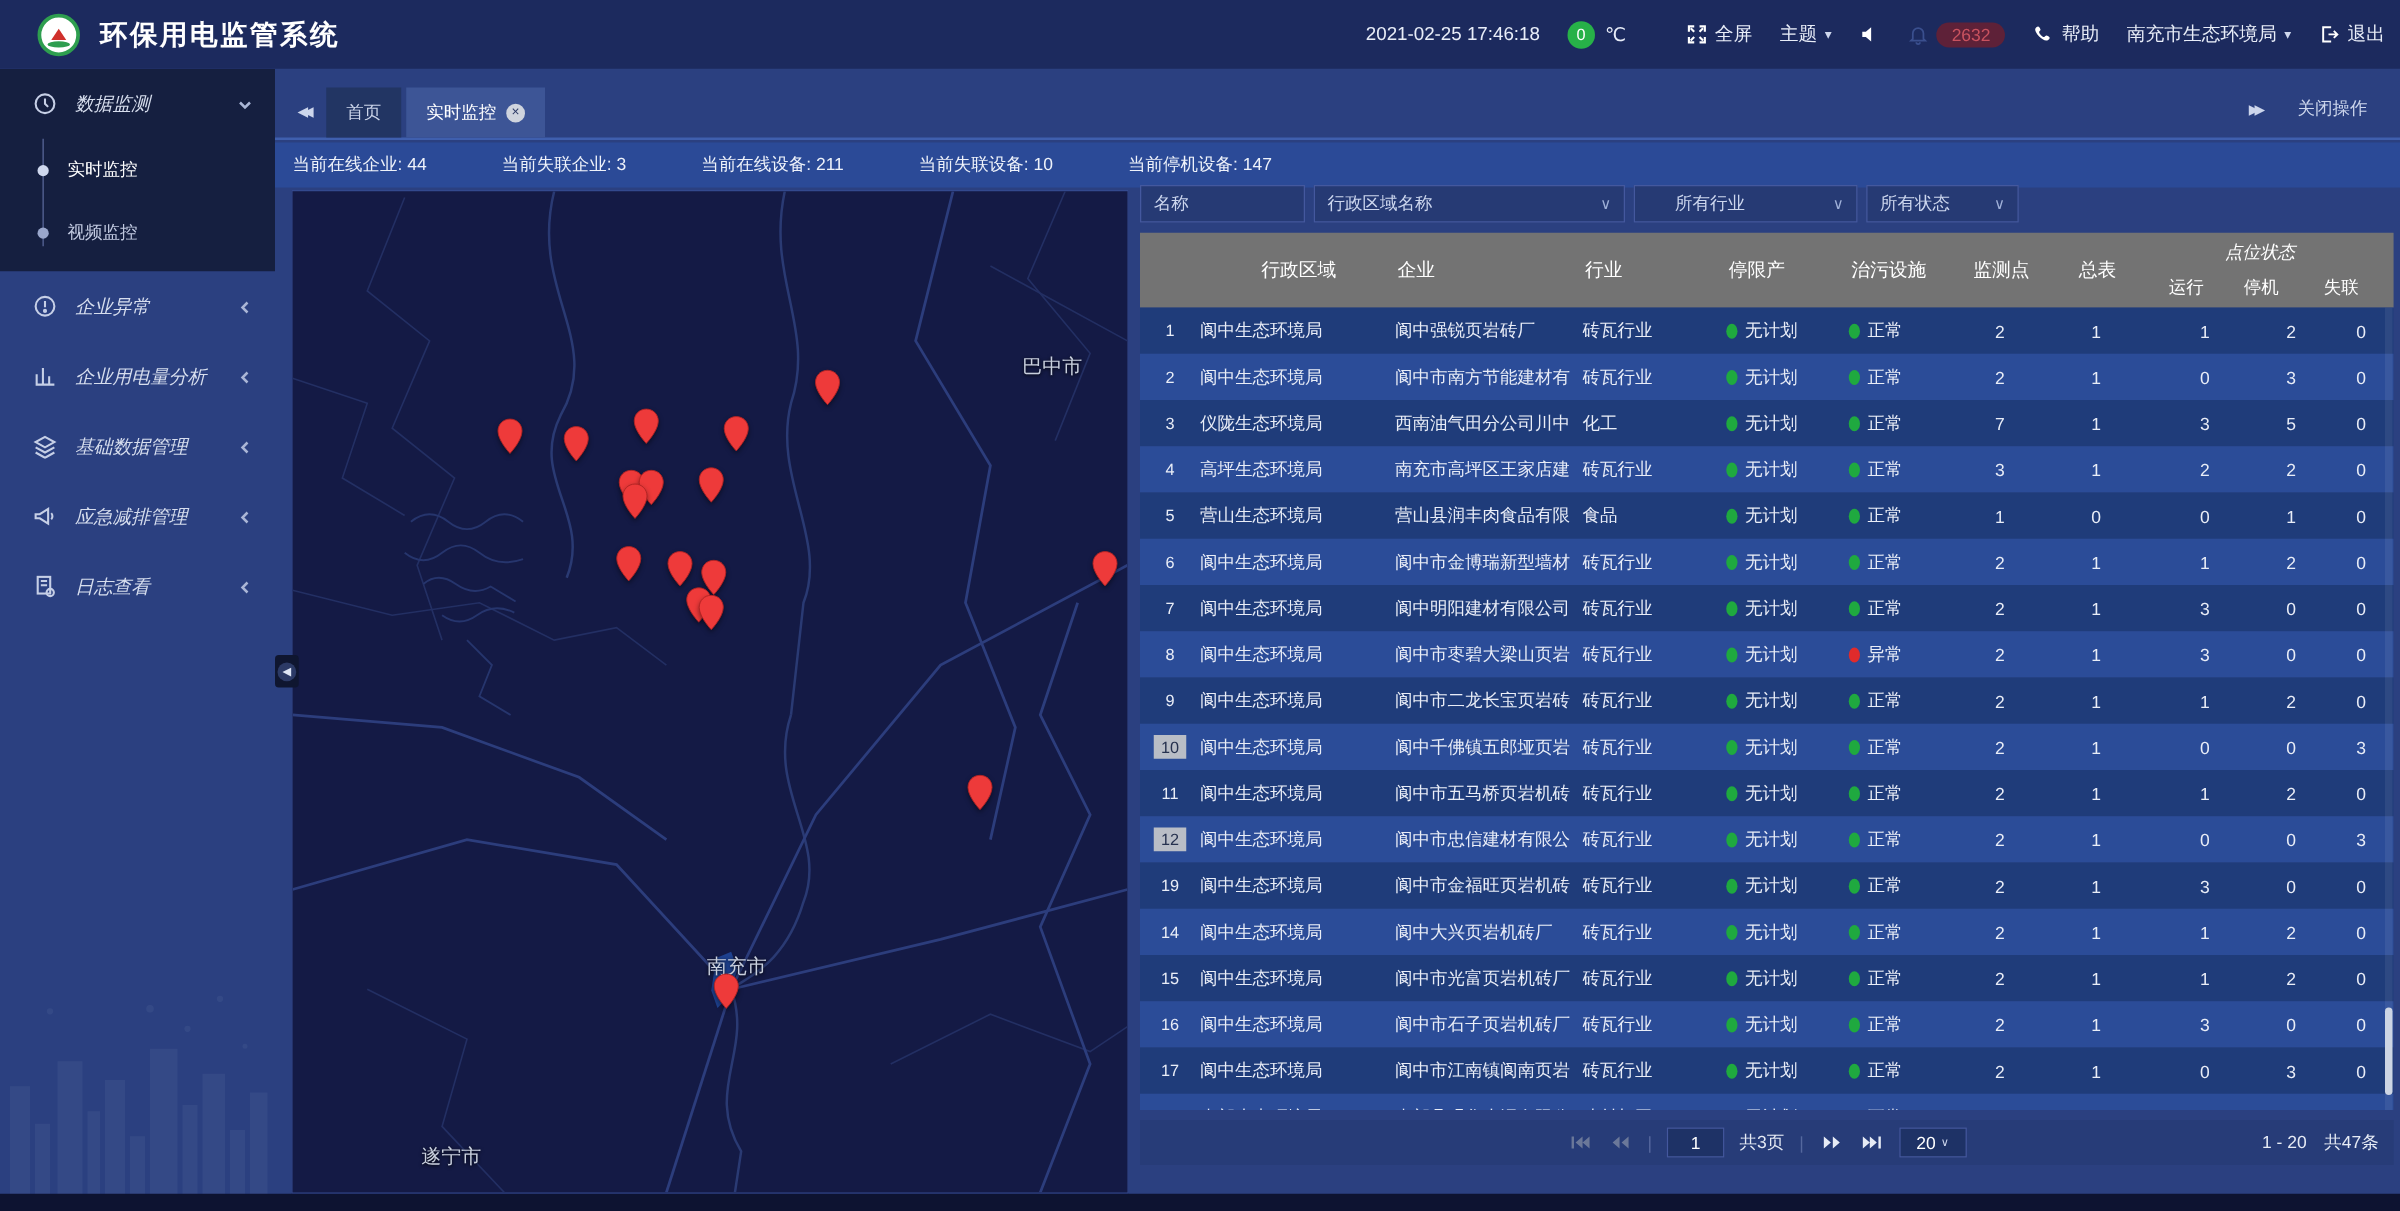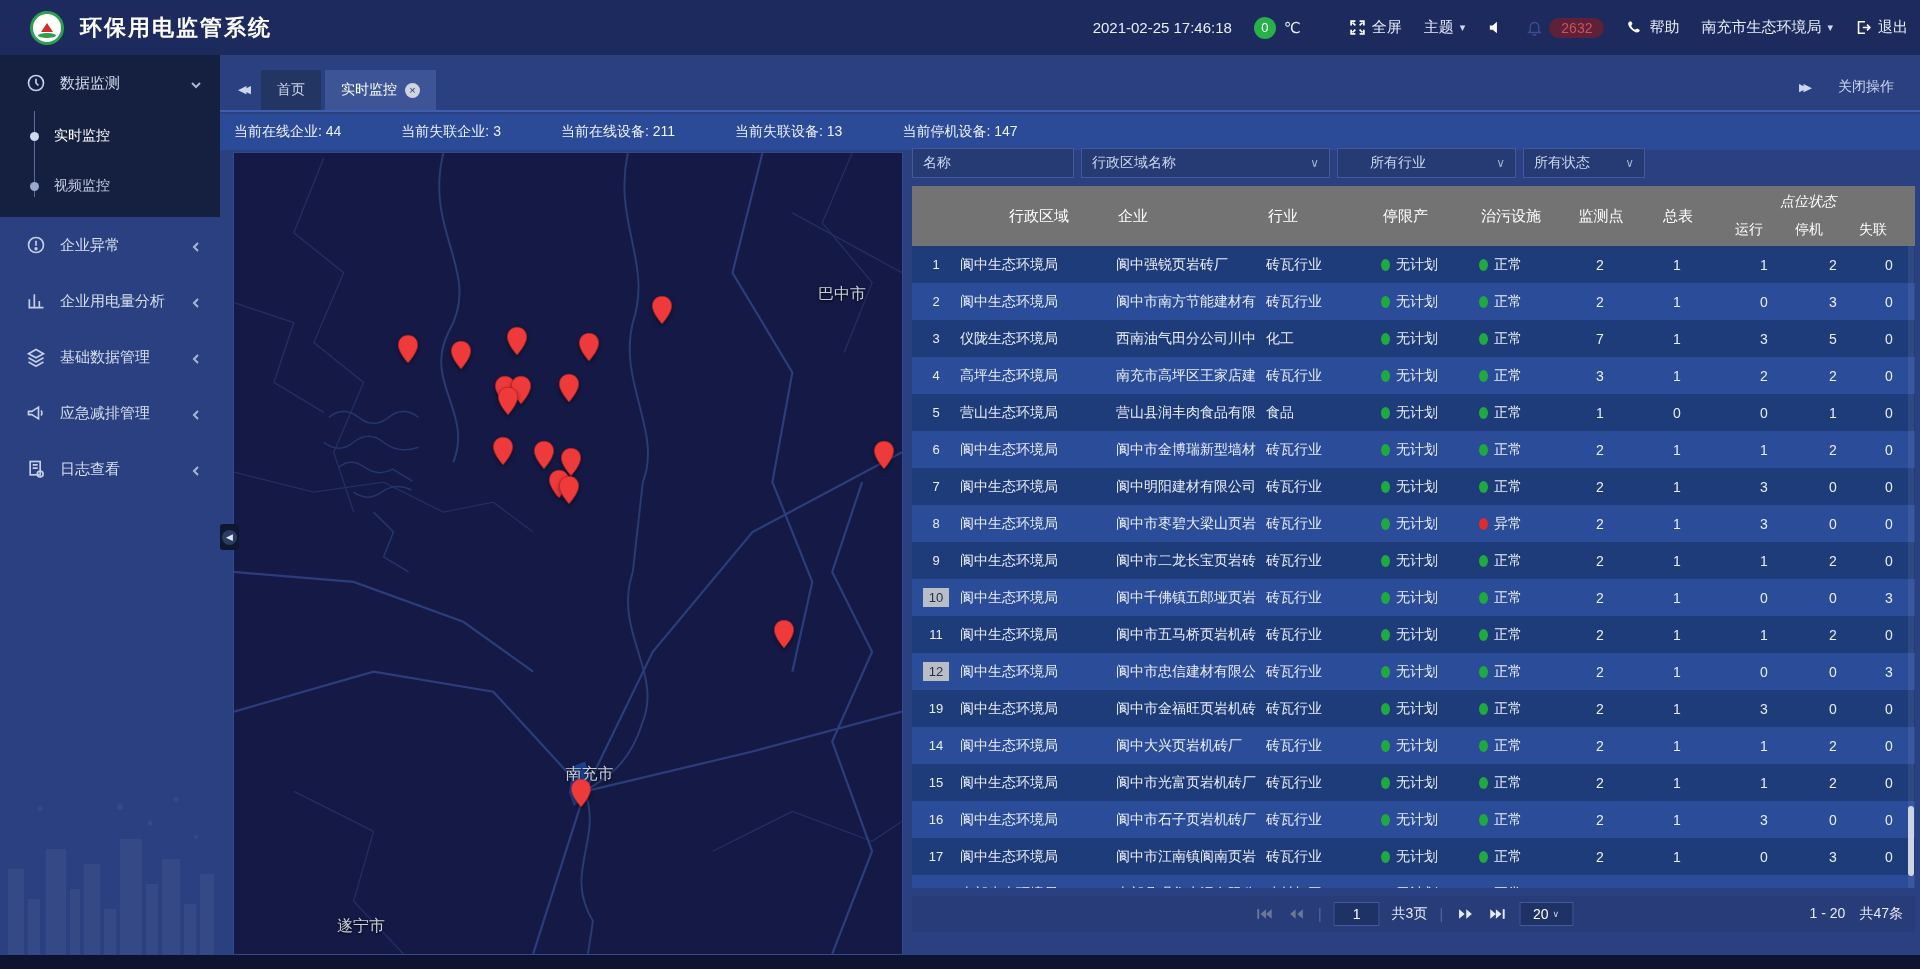--- a/index.html
+++ b/index.html
@@ -27,21 +27,21 @@
   .caret { font-size:11px; color:#cfd8ee; }
   .gap-lg { margin-left:26px; }
 
   
   .sidebar { position:absolute; left:0; top:55px; width:220px; height:914px;
     background:#2b4080; color:#d7deee; z-index:20; overflow:hidden; }
   .menu-item { height:56px; display:flex; align-items:center; padding:0 18px 0 26px;
     font-size:15px; cursor:pointer; }
   .menu-item .mi-icon { width:20px; height:20px; margin-right:14px; color:#c6cfe6; }
   .menu-item .mi-icon svg { width:100%; height:100%; }
-  .menu-item .mi-label { flex:1; }
+  .menu-item .mi-label { flex:1;font-style:italic; }
   .menu-item .mi-chevron { width:12px; height:12px; color:#aab6d6; }
   .menu-item .mi-chevron svg { width:100%; height:100%; }
   .section-expanded { background:#151f40; padding-bottom:6px; }
   .section-expanded .menu-item { background:transparent; }
   .submenu { position:relative; padding-left:0; }
   .submenu-line { position:absolute; left:34px; top:0; bottom:14px; width:1px; background:#5a689a; }
   .submenu-item { height:50px; display:flex; align-items:center; padding-left:54px;
     font-size:14px; color:#c3cbe2; position:relative; cursor:pointer; }
   .submenu-item .dot { position:absolute; left:30px; width:9px; height:9px; border-radius:50%;
     background:#9aa7cc; }
@@ -81,21 +81,21 @@
   .city-label { position:absolute; transform:translate(-50%,-50%); color:#c9d0de; font-size:16px;
     text-shadow:0 1px 3px #000; white-space:nowrap; }
   .pin { position:absolute; width:22px; height:30px; transform:translate(-50%,-100%); }
   .pin svg { width:100%; height:100%; filter:drop-shadow(0 2px 2px rgba(0,0,0,.45)); }
 
   
   .right-panel { position:absolute; left:692px; top:93px; width:1003px; height:829px; }
   .filters { display:flex; gap:7px; height:30px; }
   .f-box { background:#263a74; border:1px solid #44589e; color:#ccd6ee; font-size:14px;
     display:flex; align-items:center; padding:0 10px; }
-  .f-input { width:162px; }
+  .f-input { width:132px; }
   .f-sel1 { width:249px; justify-content:space-between; }
   .f-sel2 { width:179px; justify-content:space-between;padding-left:32px; }
   .f-sel3 { width:122px; justify-content:space-between; }
   .f-box .chev { color:#9fb0d8; font-size:12px; }
 
   .table-wrap { position:absolute; left:0; top:38px; width:1003px; height:702px; overflow:hidden; }
   .grid-row { display:grid;
     grid-template-columns:48px 156px 150px 115px 98px 88px 66px 88px 86px 52px 60px;
     align-items:center; }
   .thead { height:60px; background:#737373; color:#fff; font-size:15px; position:relative; }
@@ -321,21 +321,21 @@
       <div class="tabbar-right">
         <span class="tab-scroll-right">▶▶</span>
         <span class="close-ops">关闭操作</span>
       </div>
     </div>
 
     <div class="statsbar">
         <span class="stat">当前在线企业: 44</span>
         <span class="stat">当前失联企业: 3</span>
         <span class="stat">当前在线设备: 211</span>
-        <span class="stat">当前失联设备: 13</span>
+        <span class="stat">当前失联设备: 10</span>
         <span class="stat">当前停机设备: 147</span>
       </div>
 
     <div class="map-panel">
       <svg class="map-roads" viewBox="0 0 670 803" preserveAspectRatio="none">
         <g fill="none" stroke="#232f63" stroke-width="1.3">
           <path d="M90 5 L60 80 L110 120 L80 190 L130 230 L100 300 L120 360"></path>
           <path d="M0 320 L80 340 L150 330 L210 360 L260 350 L300 380"></path>
           <path d="M0 150 L60 170 L40 230 L90 260"></path>
           <path d="M560 60 L670 120"></path>

